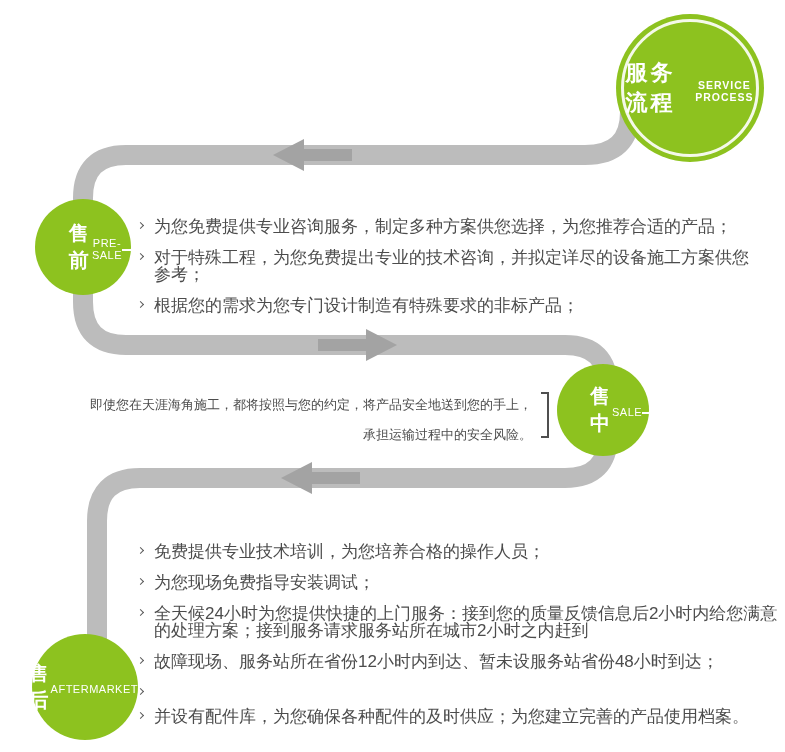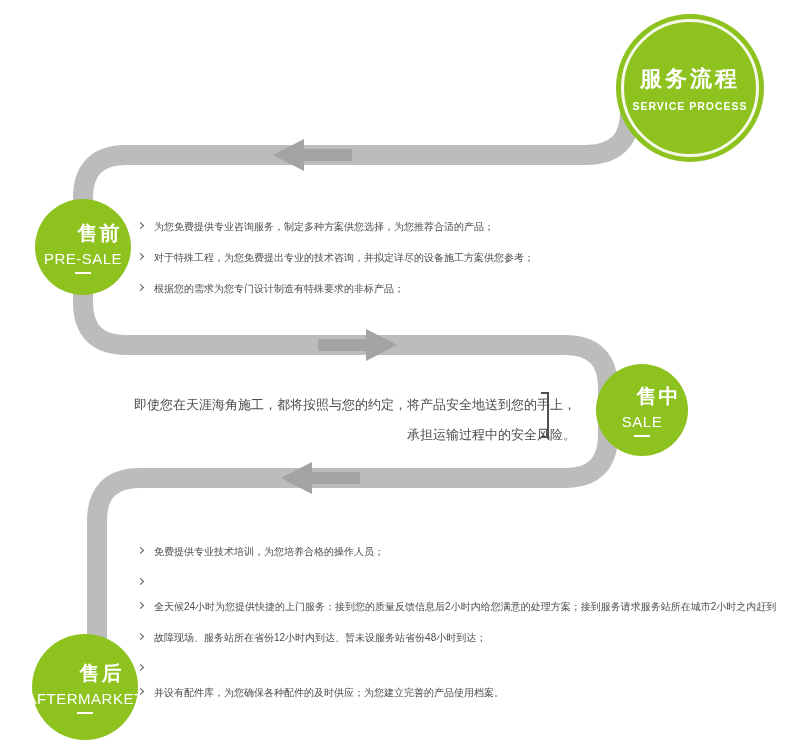--- a/index.html
+++ b/index.html
@@ -4,46 +4,46 @@
 <style>
   * { margin:0; padding:0; box-sizing:border-box; }
   body { background:#ffffff; font-family:"Liberation Sans","DejaVu Sans",sans-serif; }
   .canvas { position:relative; width:785px; height:752px; background:#ffffff; overflow:hidden; }
 
   .path-svg { position:absolute; left:0; top:0; z-index:1; }
   .road { fill:none; stroke:#bcbcbc; stroke-width:20; }
   .arrow { fill:#a3a3a3; }
 
   .circle { position:absolute; border-radius:50%; background:#8dc21f; z-index:2;
-            display:flex; flex-direction:column; align-items:center; justify-content:center;
+            display:flex; align-items:center; justify-content:center;
             color:#ffffff; text-align:center; }
 
   .banner { left:616px; top:14px; width:148px; height:148px; }
   .banner .ring { position:absolute; inset:5px; border:3px solid rgba(255,255,255,.9); border-radius:50%; }
   .banner-title { font-size:22px; font-weight:bold; letter-spacing:3px; position:relative; }
   .banner-sub { font-size:10.5px; letter-spacing:1px; margin-top:6px; position:relative;font-weight:bold; }
 
   .stage-presale { left:35px;  top:199px; width:96px;  height:96px; }
-  .stage-sale    { left:596px; top:364px; width:92px;  height:92px; }
-  .stage-after   { left:32px;  top:634px; width:106px; height:106px; }
+  .stage-sale    { left:557px; top:364px; width:92px;  height:92px; }
+  .stage-after   { left:32px;  top:634px; width:106px; height:106px;justify-content:flex-end; }
   .stage-title { font-size:20px; font-weight:bold; letter-spacing:2px;margin-left:33px; }
-  .stage-sub { font-size:15px; letter-spacing:.5px; margin-top:3px; }
+  .stage-sub { font-size:11px; letter-spacing:.5px; margin-top:3px; }
   .dash { width:16px; height:2px; background:#ffffff; margin-top:5px; }
 
   .list { position:absolute; list-style:none; z-index:3; }
   .list li { display:flex; align-items:flex-start; margin-bottom:14px;
-             font-size:10px; line-height:17px; color:#4c4c4c; }
+             font-size:17px; line-height:17px; color:#4c4c4c; }
   .chev { flex:none; width:5px; height:5px; margin:5px 11px 0 0;
           border-top:1.5px solid #5a5a5a; border-right:1.5px solid #5a5a5a;
           transform:rotate(45deg); }
   .presale-list { left:138px; top:218px; width:625px; }
   .aftersale-list { left:138px; top:543px; width:640px; }
 
   .sale-text { position:absolute; left:90px; top:390px; width:442px; z-index:3;
-               text-align:right; font-size:13px; color:#4c4c4c;margin-left:44px; }
+               text-align:right; font-size:13px; color:#4c4c4c; }
   .sale-text div { line-height:30px; }
 
   .bracket { position:absolute; left:541px; top:392px; width:8px; height:46px; z-index:3;
              border-top:2px solid #4f4f4f; border-right:2px solid #4f4f4f; border-bottom:2px solid #4f4f4f; }
 </style>
 </head>
 <body>
 
 <div class="canvas">
 
@@ -101,20 +101,21 @@
   </div>
   <div class="bracket"></div>
 
   <ul class="list aftersale-list">
     <li>
       <span class="chev"></span>
       <span>免费提供专业技术培训，为您培养合格的操作人员；</span>
     </li>
     <li>
       <span class="chev"></span>
+      <span>为您现场免费指导安装调试；</span>
     </li>
     <li>
       <span class="chev"></span>
       <span>全天候24小时为您提供快捷的上门服务：接到您的质量反馈信息后2小时内给您满意的处理方案；接到服务请求服务站所在城市2小时之内赶到</span>
     </li>
     <li>
       <span class="chev"></span>
       <span>故障现场、服务站所在省份12小时内到达、暂未设服务站省份48小时到达；</span>
     </li>
     <li>

